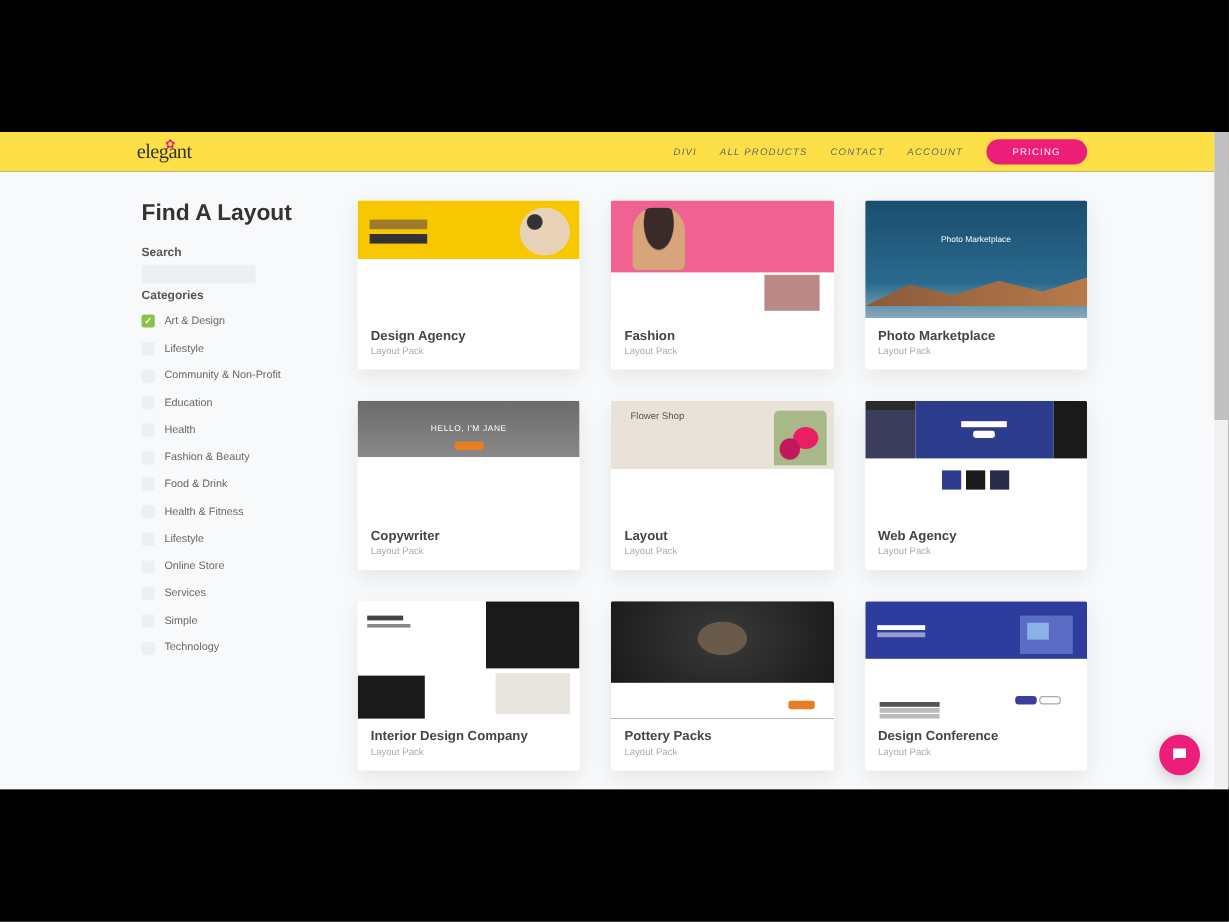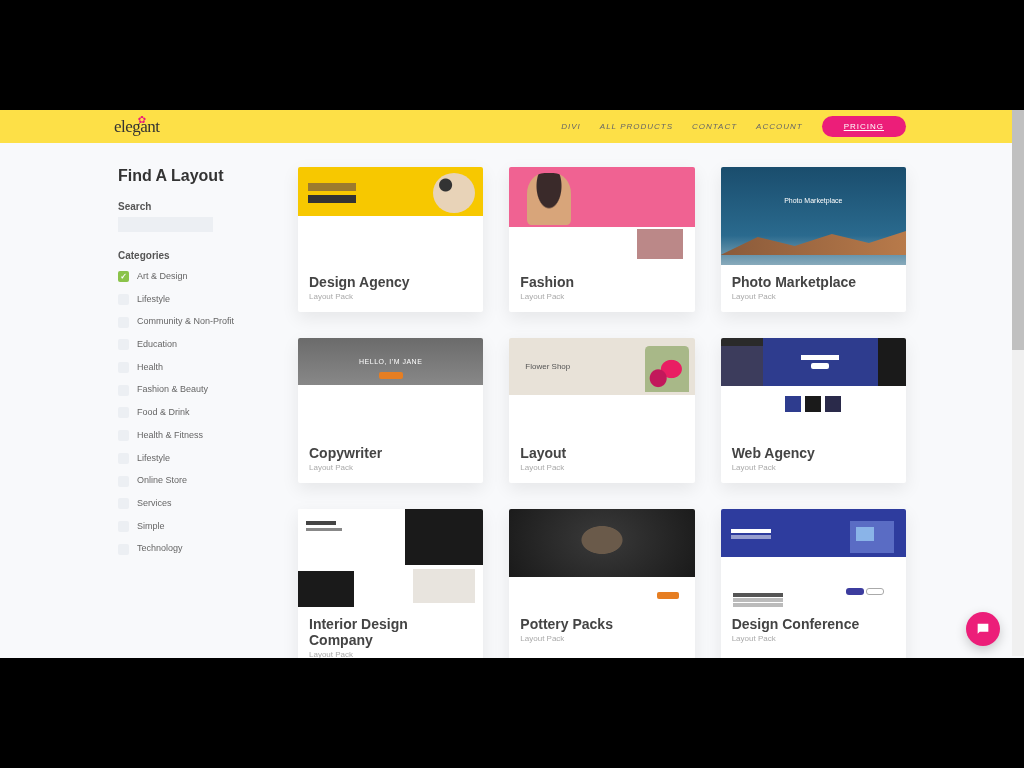--- a/index.html
+++ b/index.html
@@ -38,37 +38,36 @@
 .nav-item { font-size: 8px; letter-spacing: 1px; color: #666; text-transform: uppercase; cursor: pointer; font-style: italic; }
 .pricing-btn {
   background: #ec1e79;
   color: #fff;
   padding: 6px 22px;
   border-radius: 14px;
   font-size: 8px;
   letter-spacing: 1px;
   text-transform: uppercase;
   cursor: pointer;
-  text-decoration: underline;
 }
 .content-area {
   background: #f8f9fb;
   height: 515px;
   padding: 24px 118px 0 118px;
   display: flex;
   gap: 48px;
   overflow: hidden;
 }
 .sidebar { width: 132px; flex-shrink: 0; }
-.sidebar-title { font-size: 16px; font-weight: 700; color: #333; margin-bottom: 16px; }
+.sidebar-title { font-size: 19px; font-weight: 700; color: #333; margin-bottom: 16px; }
 .search-label { font-size: 10px; font-weight: 700; color: #555; margin-bottom: 5px; display: block; }
 .search-input {
   width: 95px; height: 15px; border: none; background: #eceff3; padding: 2px 5px; font-size: 9px;
 }
-.categories-label { font-size: 10px; font-weight: 700; color: #555; margin-top: 18px; margin-bottom: 10px; display: block; }
+.categories-label { font-size: 10px; font-weight: 700; color: #555; margin-top: 5px; margin-bottom: 10px; display: block; }
 .cat-list { list-style: none; }
 .cat-item {
   display: flex; align-items: center; font-size: 9px; color: #666; margin-bottom: 11px;
   line-height: 1.3; cursor: pointer;
 }
 .cat-check {
   width: 11px; height: 11px; background: #eceff3; border-radius: 2px; margin-right: 8px;
   display: flex; align-items: center; justify-content: center; flex-shrink: 0;
 }
 .cat-check.checked { background: #8bc34a; color: #fff; font-size: 8px; font-weight: bold; }
@@ -80,39 +79,39 @@
 .view-icon { display: inline-block; width: 10px; height: 8px; }
 .view-icon::before { content: ""; display: block; width: 10px; height: 2px; background: #333; box-shadow: 0 3px 0 #333, 0 6px 0 #333; }
 .grid { display: grid; grid-template-columns: repeat(3, 1fr); gap: 26px 26px; }
 .card {
   background: #fff; border-radius: 2px; overflow: hidden;
   box-shadow: 0 6px 18px rgba(0,0,0,0.08);
   cursor: pointer;
 }
 .card-thumb { height: 98px; position: relative; overflow: hidden; }
 .card-info { padding: 9px 11px 11px 11px; }
-.card-title { font-size: 14px; font-weight: 600; color: #444; margin-bottom: 2px; }
+.card-title { font-size: 11px; font-weight: 600; color: #444; margin-bottom: 2px; }
 .card-sub { font-size: 8px; color: #aaa; }
 
 .t1 { background: linear-gradient(180deg, #f7c800 0%, #f7c800 50%, #fff 50%, #fff 100%); }
 .t1::after { content:""; position:absolute; right:8px; top:6px; width:42px; height:40px; background: radial-gradient(circle at 30% 30%, #333 6px, transparent 7px), #e8d3b8; border-radius:50%; }
 .t1::before { content:""; position:absolute; left:10px; top:28px; width:48px; height:8px; background:#333; box-shadow: 0 -12px 0 0 #9c7b2e; }
 .t2 { background: #f06292; }
 .t2::before { content:""; position:absolute; bottom:0; left:0; width:100%; height:38px; background:#fff; }
 .t2::after { content:""; position:absolute; right:12px; bottom:6px; width:46px; height:30px; background:#b88; }
 .t2-person { position:absolute; left:18px; top:6px; width:44px; height:52px; background: radial-gradient(ellipse at 50% 25%, #3a2a2a 12px, transparent 13px), #d8a57a; border-radius: 40% 40% 10% 10%; }
 .t3 { background: linear-gradient(180deg, #1a4d6d 0%, #2a6a8e 70%, #8ab 100%); }
 .t3::after { content:""; position:absolute; bottom:10px; left:0; width:100%; height:30px; background: linear-gradient(90deg, #8a5a3a 0%, #b87a4a 100%); clip-path: polygon(0 100%, 20% 40%, 40% 70%, 60% 30%, 80% 60%, 100% 20%, 100% 100%); }
 .t3-text { position:absolute; top:30px; width:100%; text-align:center; color:#fff; font-size:7px; }
 .t4 { background: linear-gradient(180deg, #6b6b6b 0%, #888 48%, #fff 48%); }
 .t4-text { position:absolute; top:20px; width:100%; text-align:center; color:#fff; font-size:7px; letter-spacing:0.5px; }
 .t4-btn { position:absolute; top:34px; left:50%; transform:translateX(-50%); width:24px; height:7px; background:#e67e22; border-radius:2px; }
 .t5 { background: linear-gradient(180deg, #e8e2d8 0%, #e8e2d8 58%, #fff 58%); }
 .t5::after { content:""; position:absolute; right:6px; top:8px; width:44px; height:46px; background: radial-gradient(ellipse at 30% 70%, #c2185b 8px, transparent 9px), radial-gradient(ellipse at 60% 50%, #e91e63 10px, transparent 11px), #a8b888; border-radius: 10% 10% 0 0; }
-.t5-text { position:absolute; top:24px; left:16px; color:#555; font-size:8px; }
+.t5-text { position:absolute; top:8px; left:16px; color:#555; font-size:8px; }
 .t6 { background: #fff; }
 .t6-top { height:48px; display:flex; }
 .t6-l { width:42px; background: linear-gradient(180deg, #2a2a2a 8px, #3c3c5c 8px); }
 .t6-m { flex:1; background:#2e3c8e; display:flex; flex-direction:column; align-items:center; justify-content:center; }
 .t6-m::before { content:""; width:38px; height:5px; background:#fff; margin-bottom:3px; }
 .t6-m::after { content:""; width:18px; height:6px; background:#fff; border-radius:2px; }
 .t6-r { width:28px; background:#1a1a1a; }
 .t6-bot { display:flex; justify-content:center; gap:4px; padding:10px 0; }
 .t6-sq { width:16px; height:16px; background:#2e3c8e; }
 .t6-sq:nth-child(2) { background:#1a1a1a; }

